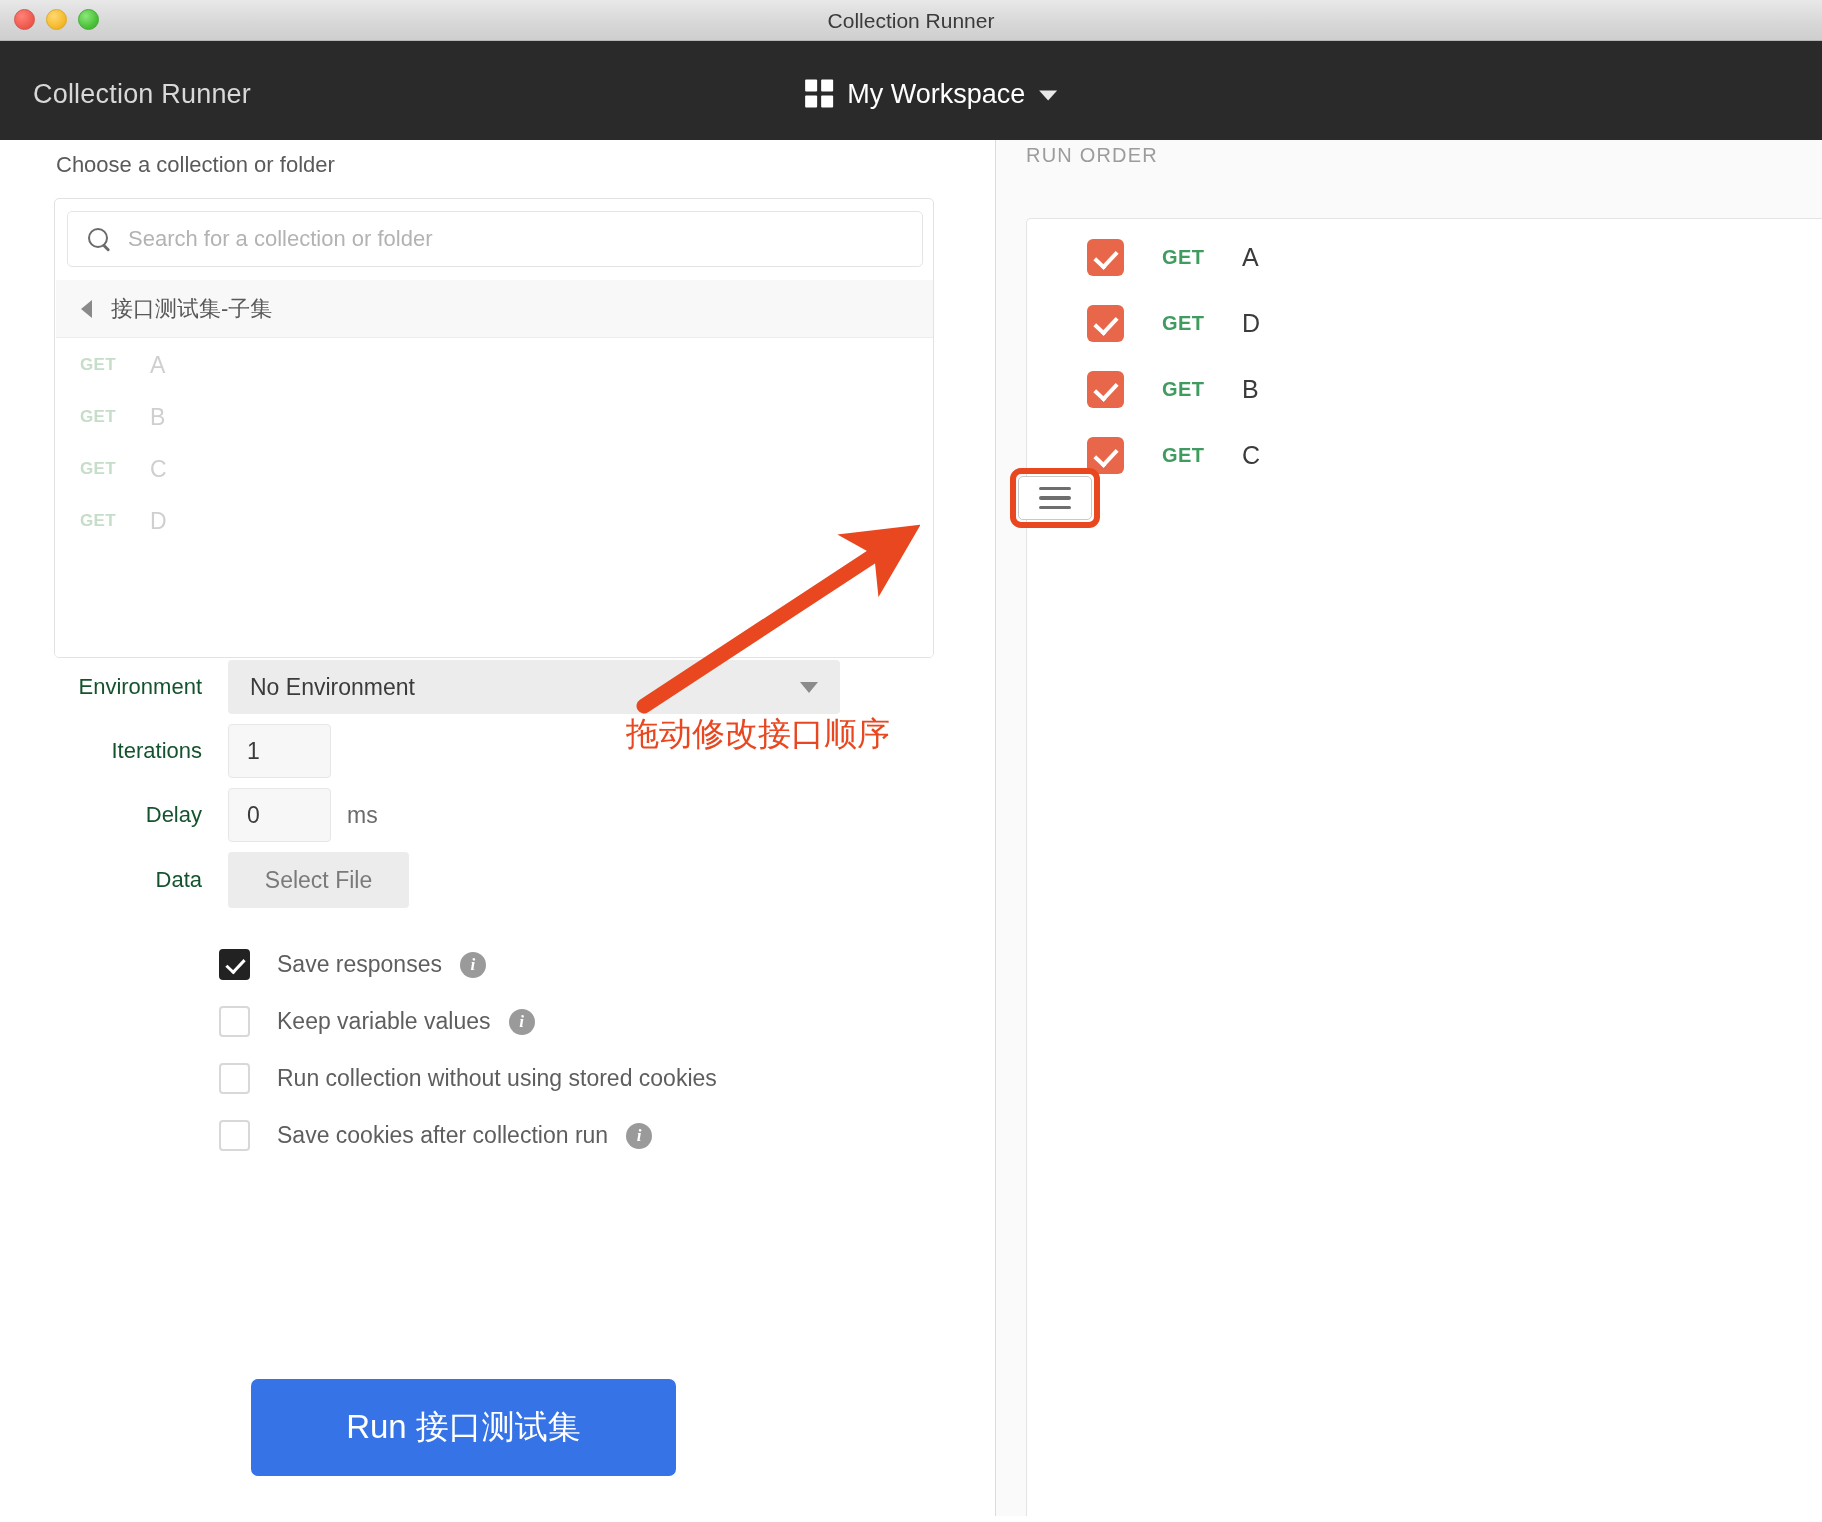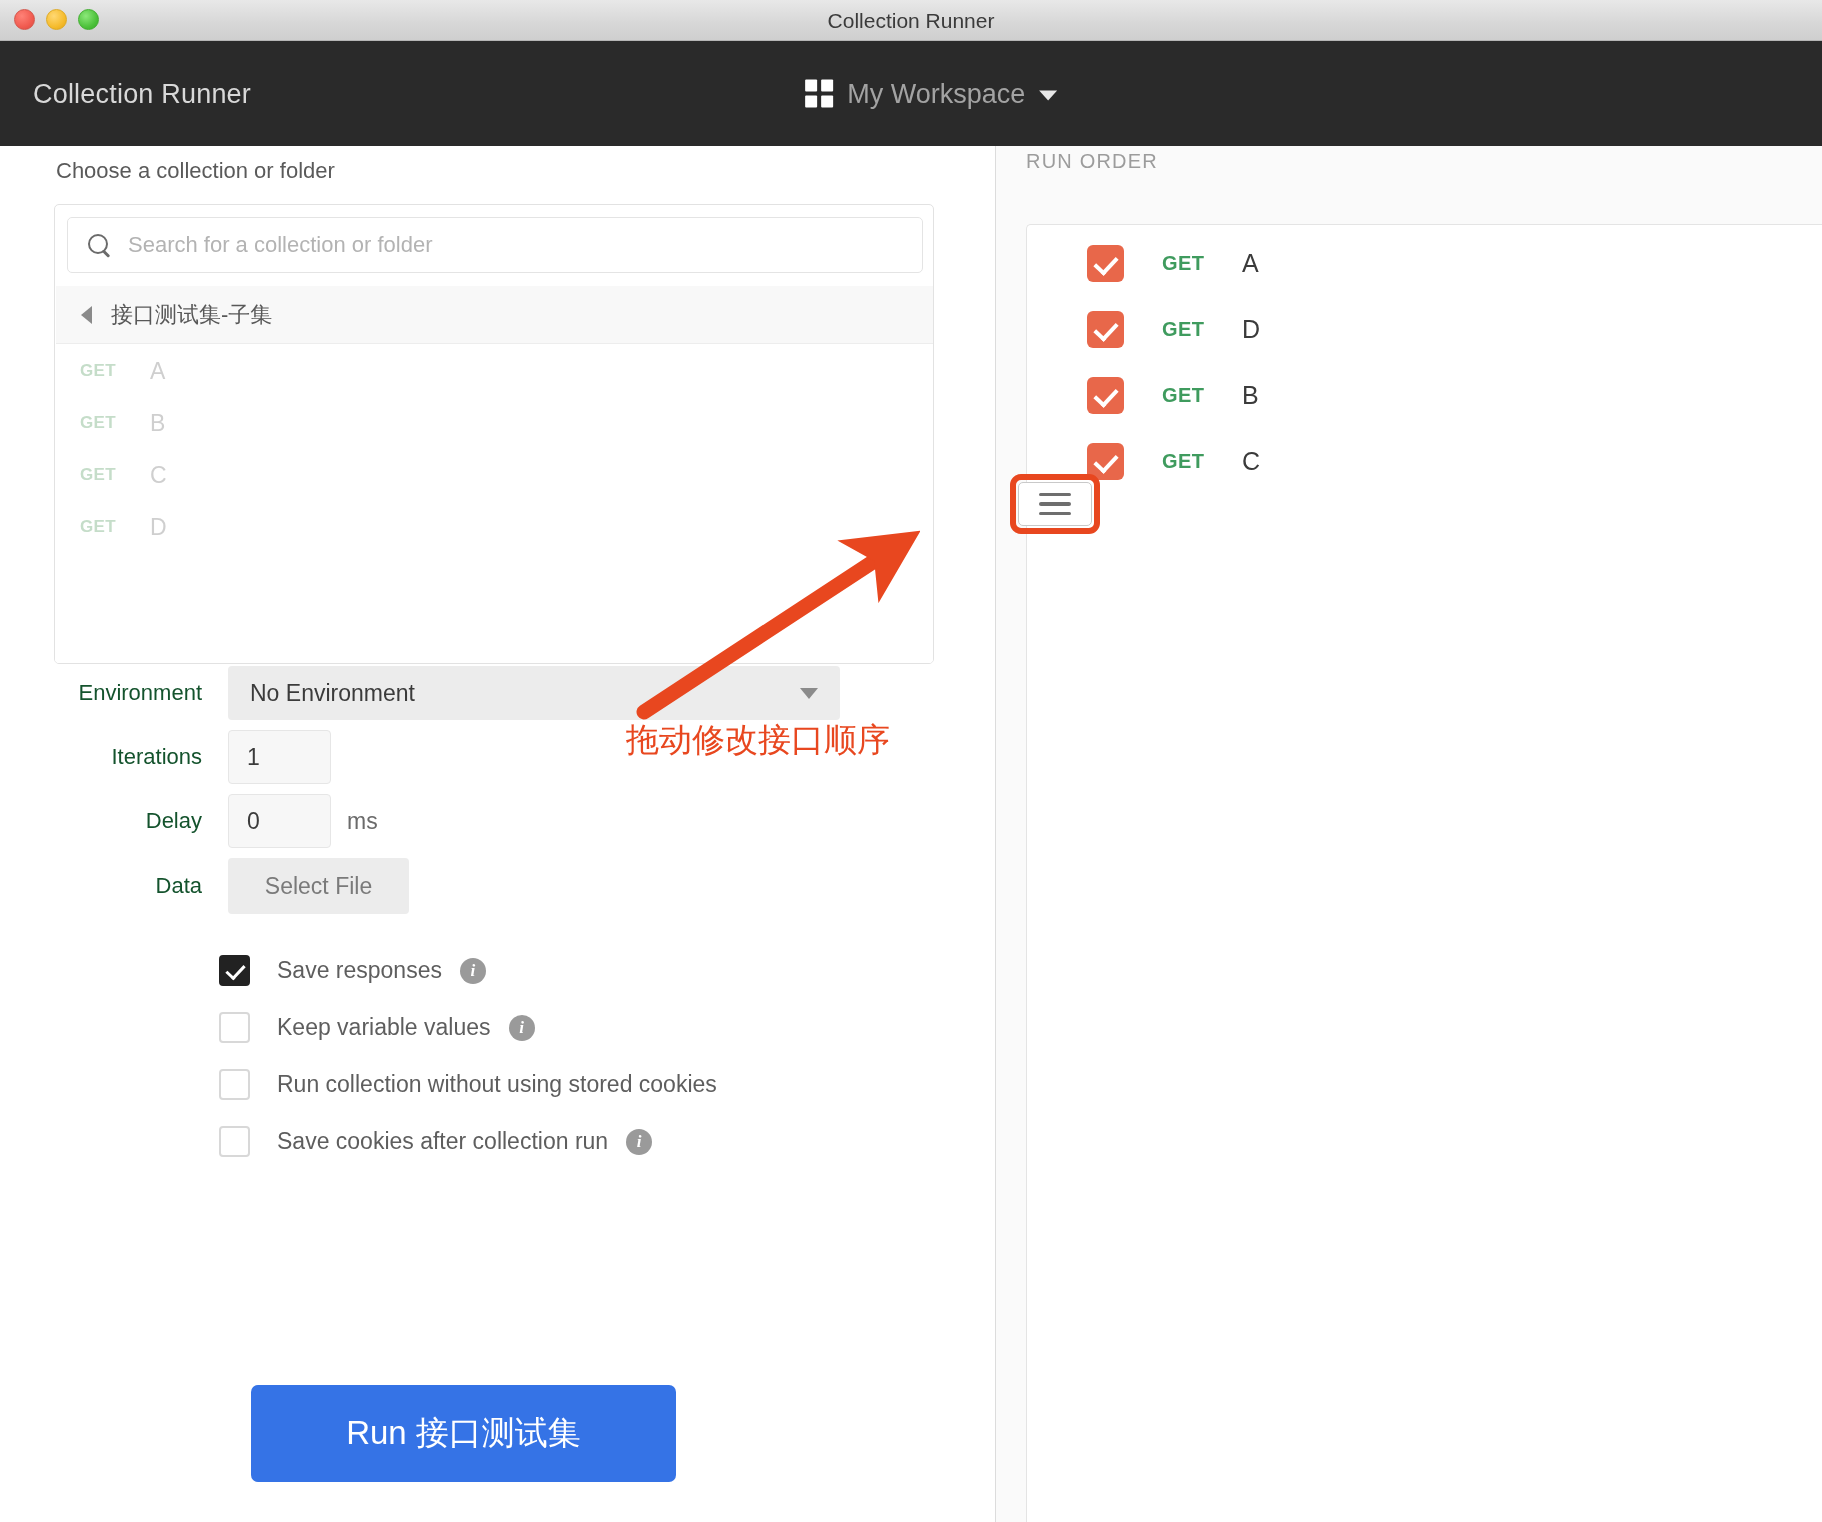--- a/index.html
+++ b/index.html
@@ -81,34 +81,34 @@
   }
   .grid-icon {
     display: grid;
     grid-template-columns: 12px 12px;
     grid-template-rows: 12px 12px;
     gap: 4px;
   }
   .grid-icon i { display: block; background: #ffffff; border-radius: 1px; }
   .workspace-label {
     font-size: 27px;
-    color: #a3a3a3;
+    color: #ffffff;
   }
   .caret-down {
     width: 0; height: 0;
     border-left: 9px solid transparent;
     border-right: 9px solid transparent;
     border-top: 10px solid #e8e8e8;
     margin-top: 4px;
   }
 
   
   .body-area {
     position: absolute;
-    top: 146px; left: 0;
+    top: 140px; left: 0;
     width: 1822px;
     height: 1376px;
     background: #ffffff;
   }
 
   
   .left-pane {
     position: absolute;
     top: 0; left: 0;
     width: 995px;

